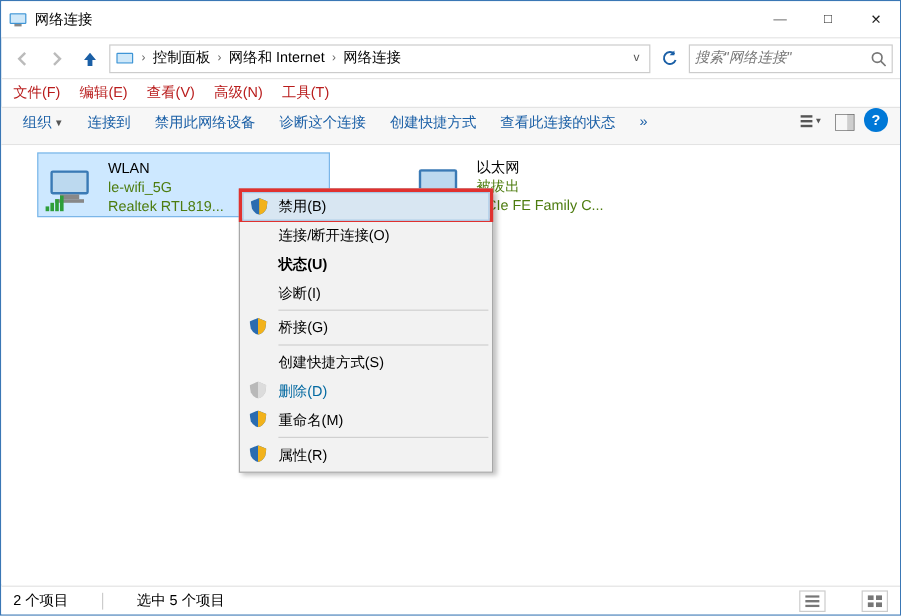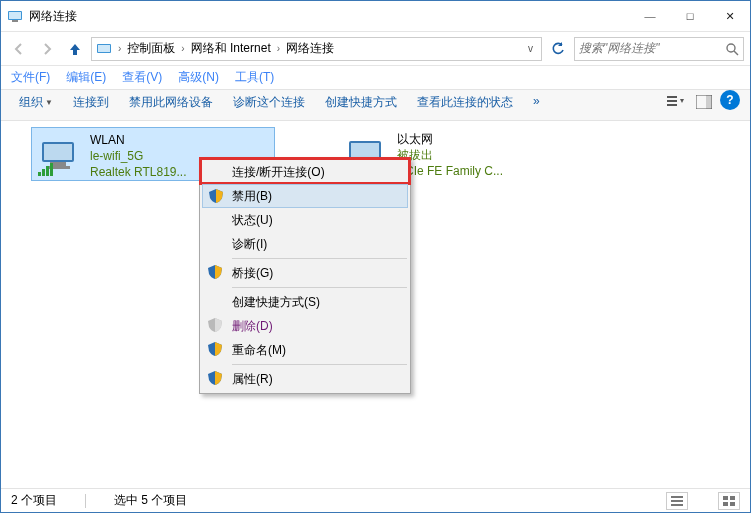--- a/index.html
+++ b/index.html
@@ -20,21 +20,21 @@
 .breadcrumb .sep { color: #666; padding: 0 2px; font-size:10px;}
 .breadcrumb .crumb { padding: 0 2px; }
 .breadcrumb .dd { margin-left:auto; color:#555; padding:0 4px; font-size:10px;}
 .refresh { width: 24px; height: 24px; display:flex; align-items:center; justify-content:center; color:#1a5fa6; }
 .search { width: 170px; height: 24px; border: 1px solid #ccc; display:flex; align-items:center; padding:0 4px; font-size: 12px; }
 .search .ph { color:#777; font-style: italic; }
 .search .mag { margin-left:auto; color:#555; }
 
 
 .menubar { height: 24px; display:flex; align-items:center; gap: 16px; padding: 0 10px; font-size: 12px; border-top:1px solid #e5e5e5; }
-.menubar .item { color:#3b82f6; }
+.menubar .item { color:#b91c1c; }
 
 
 .toolbar { height: 32px; display:flex; align-items:flex-start; gap: 4px; padding: 0 10px; font-size: 12px; background: #f7f7f7; border-top:1px solid #e3e3e3; border-bottom:1px solid #e3e3e3; }
 .toolbar .btn { color:#1a5fa6; padding: 4px 8px; display:flex; align-items:center; gap:2px; }
 .toolbar .btn .dd { font-size:8px; color:#555; }
 .toolbar .sep-flex { flex:1; }
 .toolbar .icon-btn { width: 24px; height:24px; display:flex; align-items:center; justify-content:center; }
 .toolbar .help { width:20px; height:20px; border-radius:50%; background:#0078d7; color:#fff; display:flex; align-items:center; justify-content:center; font-size:12px; font-weight:bold; }
 
 
@@ -42,23 +42,23 @@
 .adapter { position:absolute; width:244px; height:54px; display:flex; padding:4px; }
 .adapter.selected { background:#cde8ff; border:1px solid #7bb6e8;}
 .adapter .icon-wrap { width:48px; height:48px; margin-right:6px; position:relative; }
 .adapter .lines { font-size:12px; line-height:16px; color:#000; }
 .adapter .lines .sub { color:#4d7c0f; }
 
 
 .ctx { position:absolute; left:198px; top:150px; width:212px; background:#f2f2f2; border:1px solid #a8a8a8; box-shadow: 3px 3px 4px rgba(0,0,0,.25); padding:2px; font-size:12px; }
 .ctx .row { height:24px; display:flex; align-items:center; padding-left:30px; position:relative; }
 .ctx .row.hover { background:#d8e6f2; border:1px solid #a6c8e6; padding-left:29px; }
-.ctx .row.disabled { color:#701a75; }
+.ctx .row.disabled { color:#0369a1; }
 .ctx .row .shield { position:absolute; left:6px; top:4px; }
-.ctx .row .bold { font-weight:400; }
+.ctx .row .bold { font-weight:700; }
 .ctx hr { border:none; border-top:1px solid #d0d0d0; margin:2px 1px 2px 30px; }
 .ctx .highlight-box { position:absolute; left:-1px; top:-1px; width:212px; height:28px; border:3px solid #e0312f; pointer-events:none; }
 
 
 .statusbar { position:absolute; bottom:0; left:0; right:0; height:24px; border-top:1px solid #e3e3e3; display:flex; align-items:center; font-size:12px; padding:0 10px; gap:28px; background:#fff;}
 .statusbar .divider { width:1px; height:14px; background:#ccc; }
 .statusbar .flex { flex:1; }
 .statusbar .view-btn { width:22px; height:18px; border:1px solid #ccc; margin-left:2px; display:flex; align-items:center; justify-content:center; font-size:10px; color:#555;}
 
 
@@ -206,32 +206,32 @@
     </div>
     <div class="lines">
       <div>以太网</div>
       <div class="sub">被拔出</div>
       <div class="sub">PCIe FE Family C...</div>
     </div>
   </div>
 
   <div class="ctx" style="left:198px; top:36px;">
     <div class="highlight-box"></div>
+    <div class="row hover">
+      <span class="shield">
+          <svg width="14" height="14">
+            <path d="M7 0 L14 3 L13 9 Q11 13 7 14 Q3 13 1 9 L0 3 Z" fill="#2b6cb0"></path>
+            <path d="M7 0 L7 14 Q11 13 13 9 L14 3 Z" fill="#f2b21b"></path>
+          </svg>
+        </span>
+      <span>禁用(B)</span>
+    </div>
     <div class="row">
         <span>连接/断开连接(O)</span>
       </div>
-    <div class="row hover">
-      <span class="shield">
-          <svg width="14" height="14">
-            <path d="M7 0 L14 3 L13 9 Q11 13 7 14 Q3 13 1 9 L0 3 Z" fill="#2b6cb0"></path>
-            <path d="M7 0 L7 14 Q11 13 13 9 L14 3 Z" fill="#f2b21b"></path>
-          </svg>
-        </span>
-      <span>禁用(B)</span>
-    </div>
     <div class="row">
         <span class="bold">状态(U)</span>
       </div>
     <div class="row">
         <span>诊断(I)</span>
       </div>
     <hr>
     <div class="row">
       <span class="shield">
           <svg width="14" height="14">

